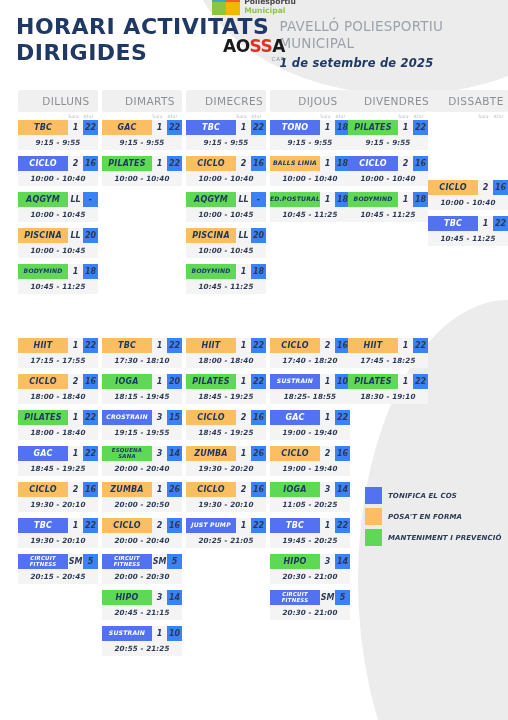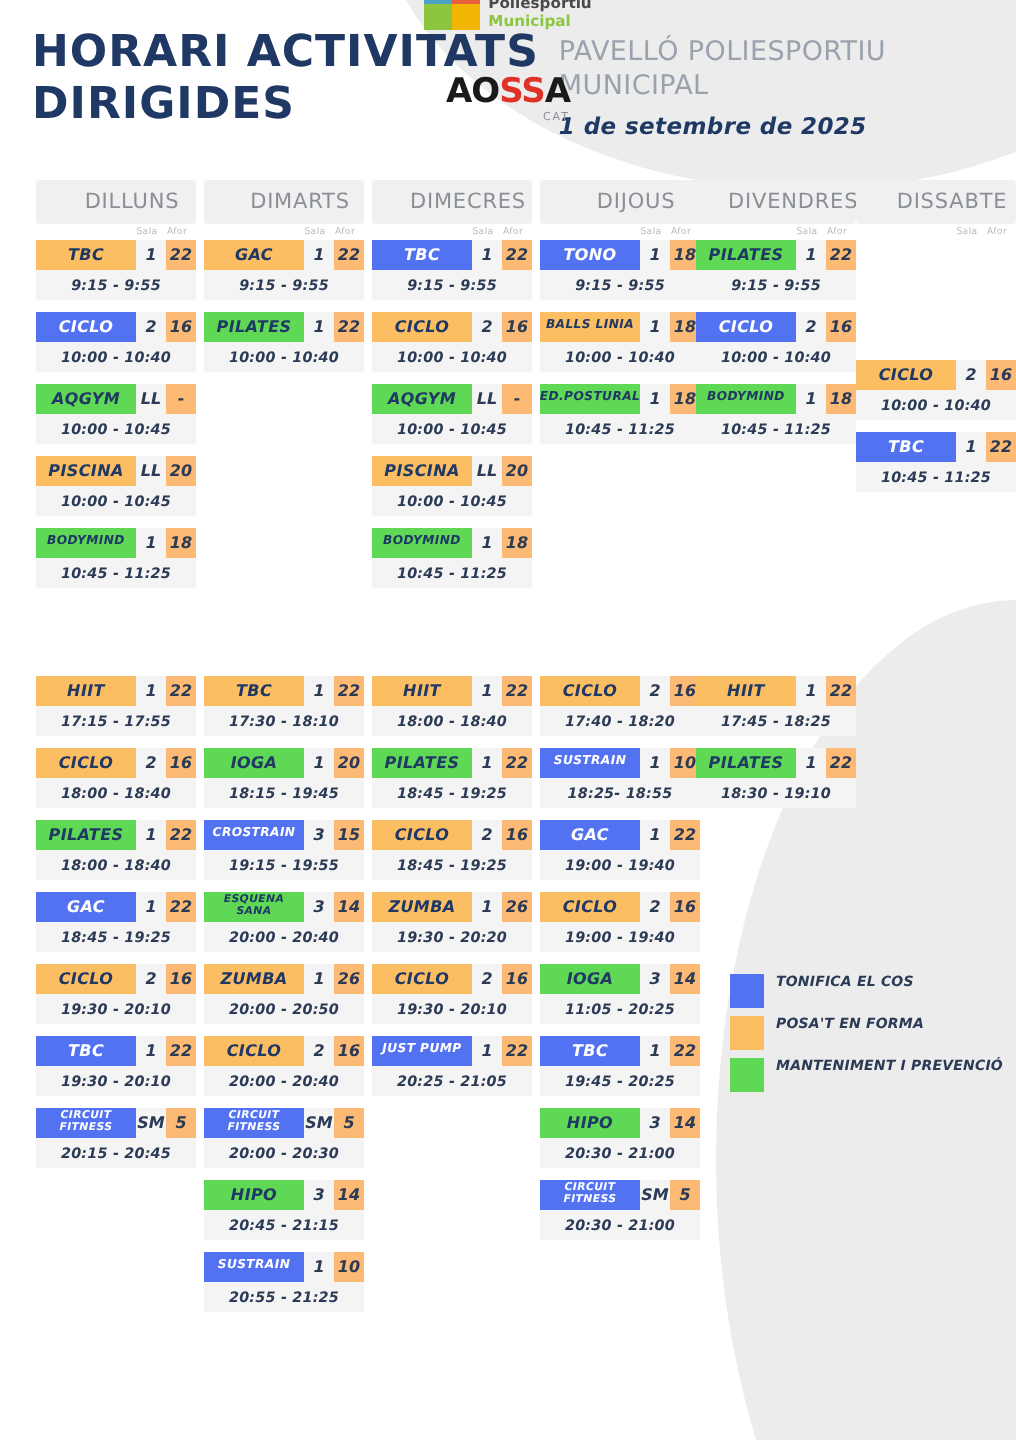--- a/index.html
+++ b/index.html
@@ -48,31 +48,31 @@
   .badge.two-line{font-size:5.4px;flex-direction:column;justify-content:center;}
   .badge.two-line span{display:block;}
   .badge.small{font-size:6.1px;}
   .badge.blue{background:#5272f2;color:#ffffff;}
   .badge.orange{background:#fbb champion;}
   .badge.orange{background:#fbbe63;color:#1f3864;}
   .badge.green{background:#5fd855;color:#1f3864;}
   .sala{width:15px;flex:0 0 15px;background:#f4f4f4;color:#2b3a55;
     font-size:8px;font-weight:bold;font-style:italic;
     display:flex;align-items:center;justify-content:center;}
-  .afor{width:15px;flex:0 0 15px;background:#fdba74;color:#2b3a55;
+  .afor{width:15px;flex:0 0 15px;background:#3b82f6;color:#2b3a55;
     font-size:8px;font-weight:bold;font-style:italic;
     display:flex;align-items:center;justify-content:center;}
   .time{background:#f4f4f4;color:#2b3a55;text-align:center;
     font-size:7.2px;font-weight:bold;font-style:italic;padding:3px 0 3px 0;
     letter-spacing:0.1px;}
 
   
   #legend{position:absolute;left:365px;top:487px;width:140px;}
   .legend-title{font-size:12.5px;font-weight:bold;font-style:italic;color:#2b3a55;margin-bottom:6px;}
-  .legend-row{display:flex;margin-bottom:4px;}
+  .legend-row{display:flex;align-items:center;margin-bottom:4px;}
   .swatch{width:17px;height:17px;flex:0 0 17px;margin-right:6px;}
   .swatch.blue{background:#5272f2;}
   .swatch.orange{background:#fbbe63;}
   .swatch.green{background:#5fd855;}
   .legend-label{font-size:7px;font-weight:bold;font-style:italic;color:#2b3a55;letter-spacing:0.1px;}
   #espais{margin-top:13px;}
   .espai-row{display:flex;margin-bottom:1px;}
   .planta{font-size:7.5px;font-weight:bold;color:#2b3a55;width:44px;flex:0 0 44px;}
   .sala-name{font-size:7.5px;color:#b0b6bd;}
 

